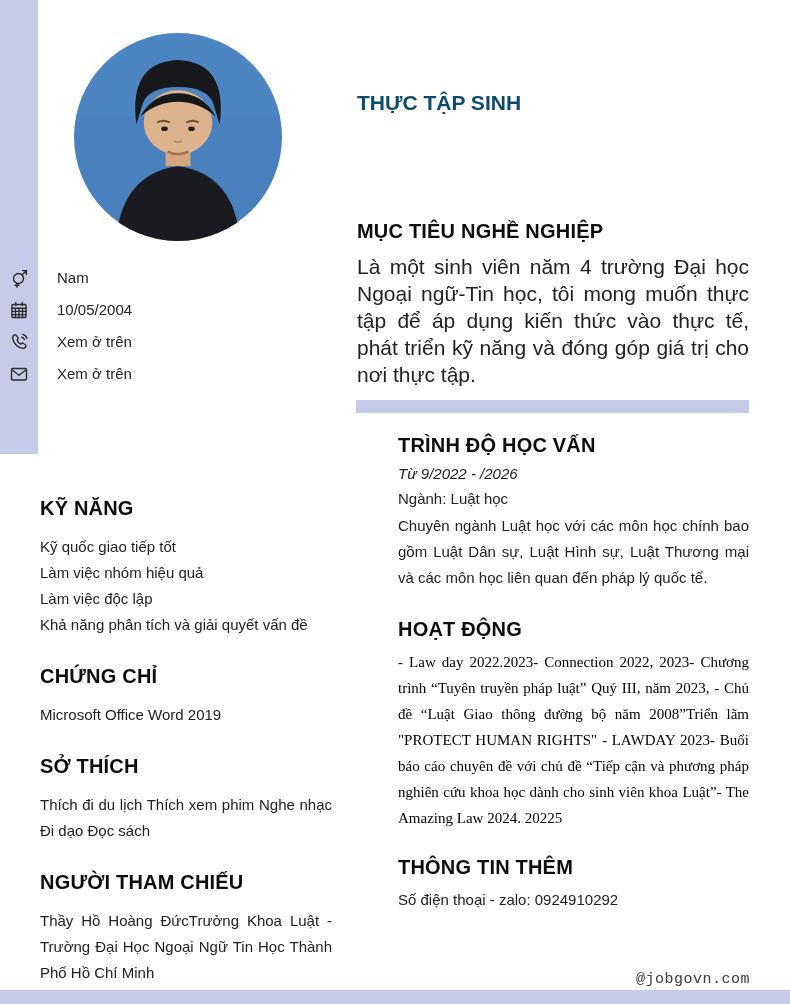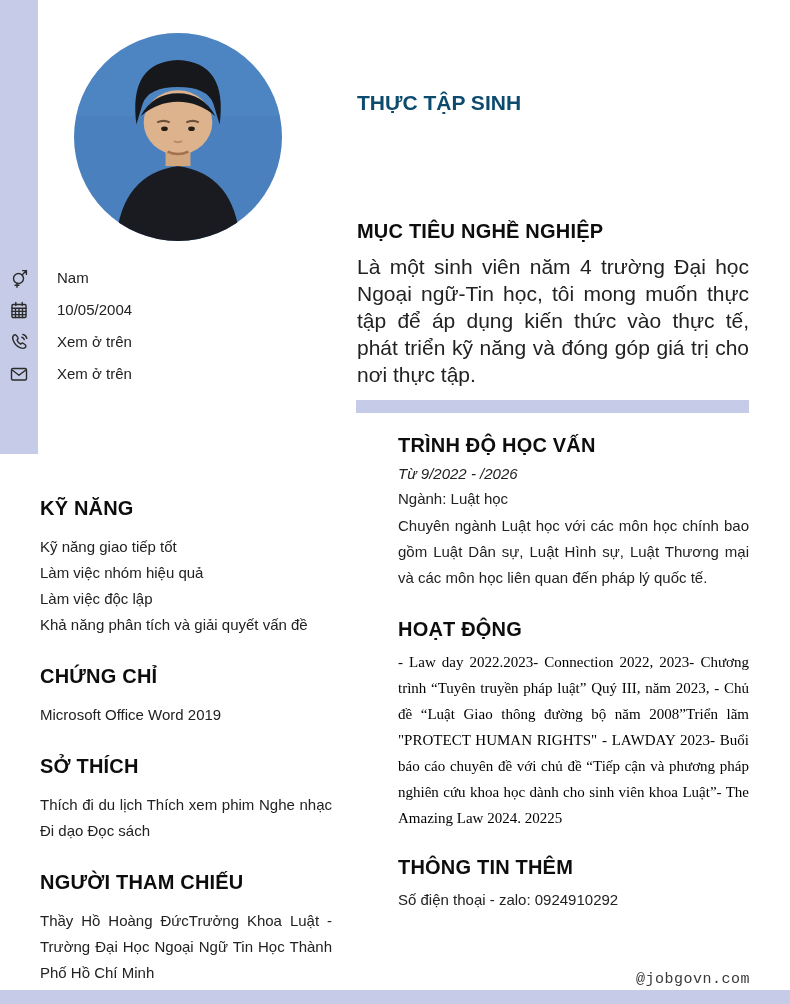--- a/index.html
+++ b/index.html
@@ -119,21 +119,21 @@
           <path d="M3.5 6.2 L10 11.3 L16.5 6.2"></path>
         </svg>
     </span>
     <span class="contact-text">Xem ở trên</span>
   </div>
 </div>
 
 <div class="left-col">
   <div class="left-sec">
     <h2 class="sec-heading">KỸ NĂNG</h2>
-    <div class="plain-item">Kỹ năng giao tiếp tốt</div>
+    <div class="plain-item">Kỹ quốc giao tiếp tốt</div>
     <div class="plain-item">Làm việc nhóm hiệu quả</div>
     <div class="plain-item">Làm việc độc lập</div>
     <div class="plain-item">Khả năng phân tích và giải quyết vấn đề</div>
   </div>
   <div class="left-sec">
     <h2 class="sec-heading">CHỨNG CHỈ</h2>
     <div class="plain-item">Microsoft Office Word 2019</div>
   </div>
   <div class="left-sec">
     <h2 class="sec-heading">SỞ THÍCH</h2>

